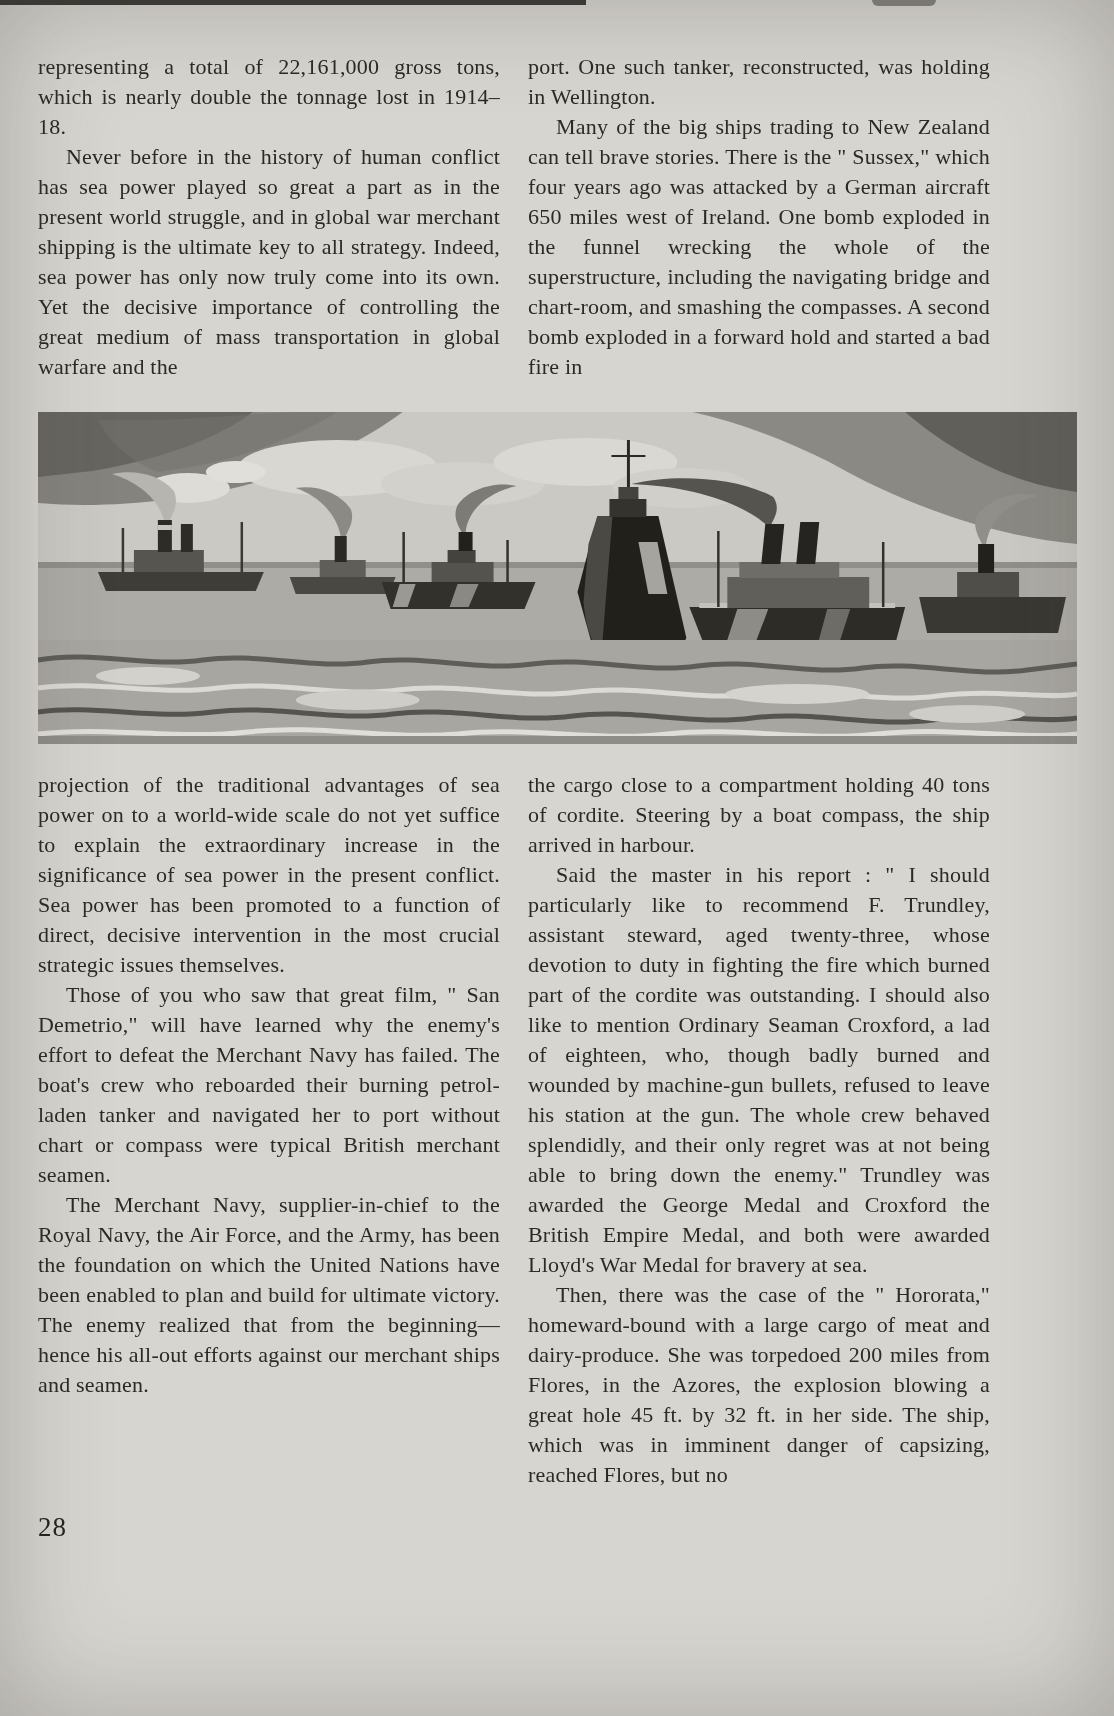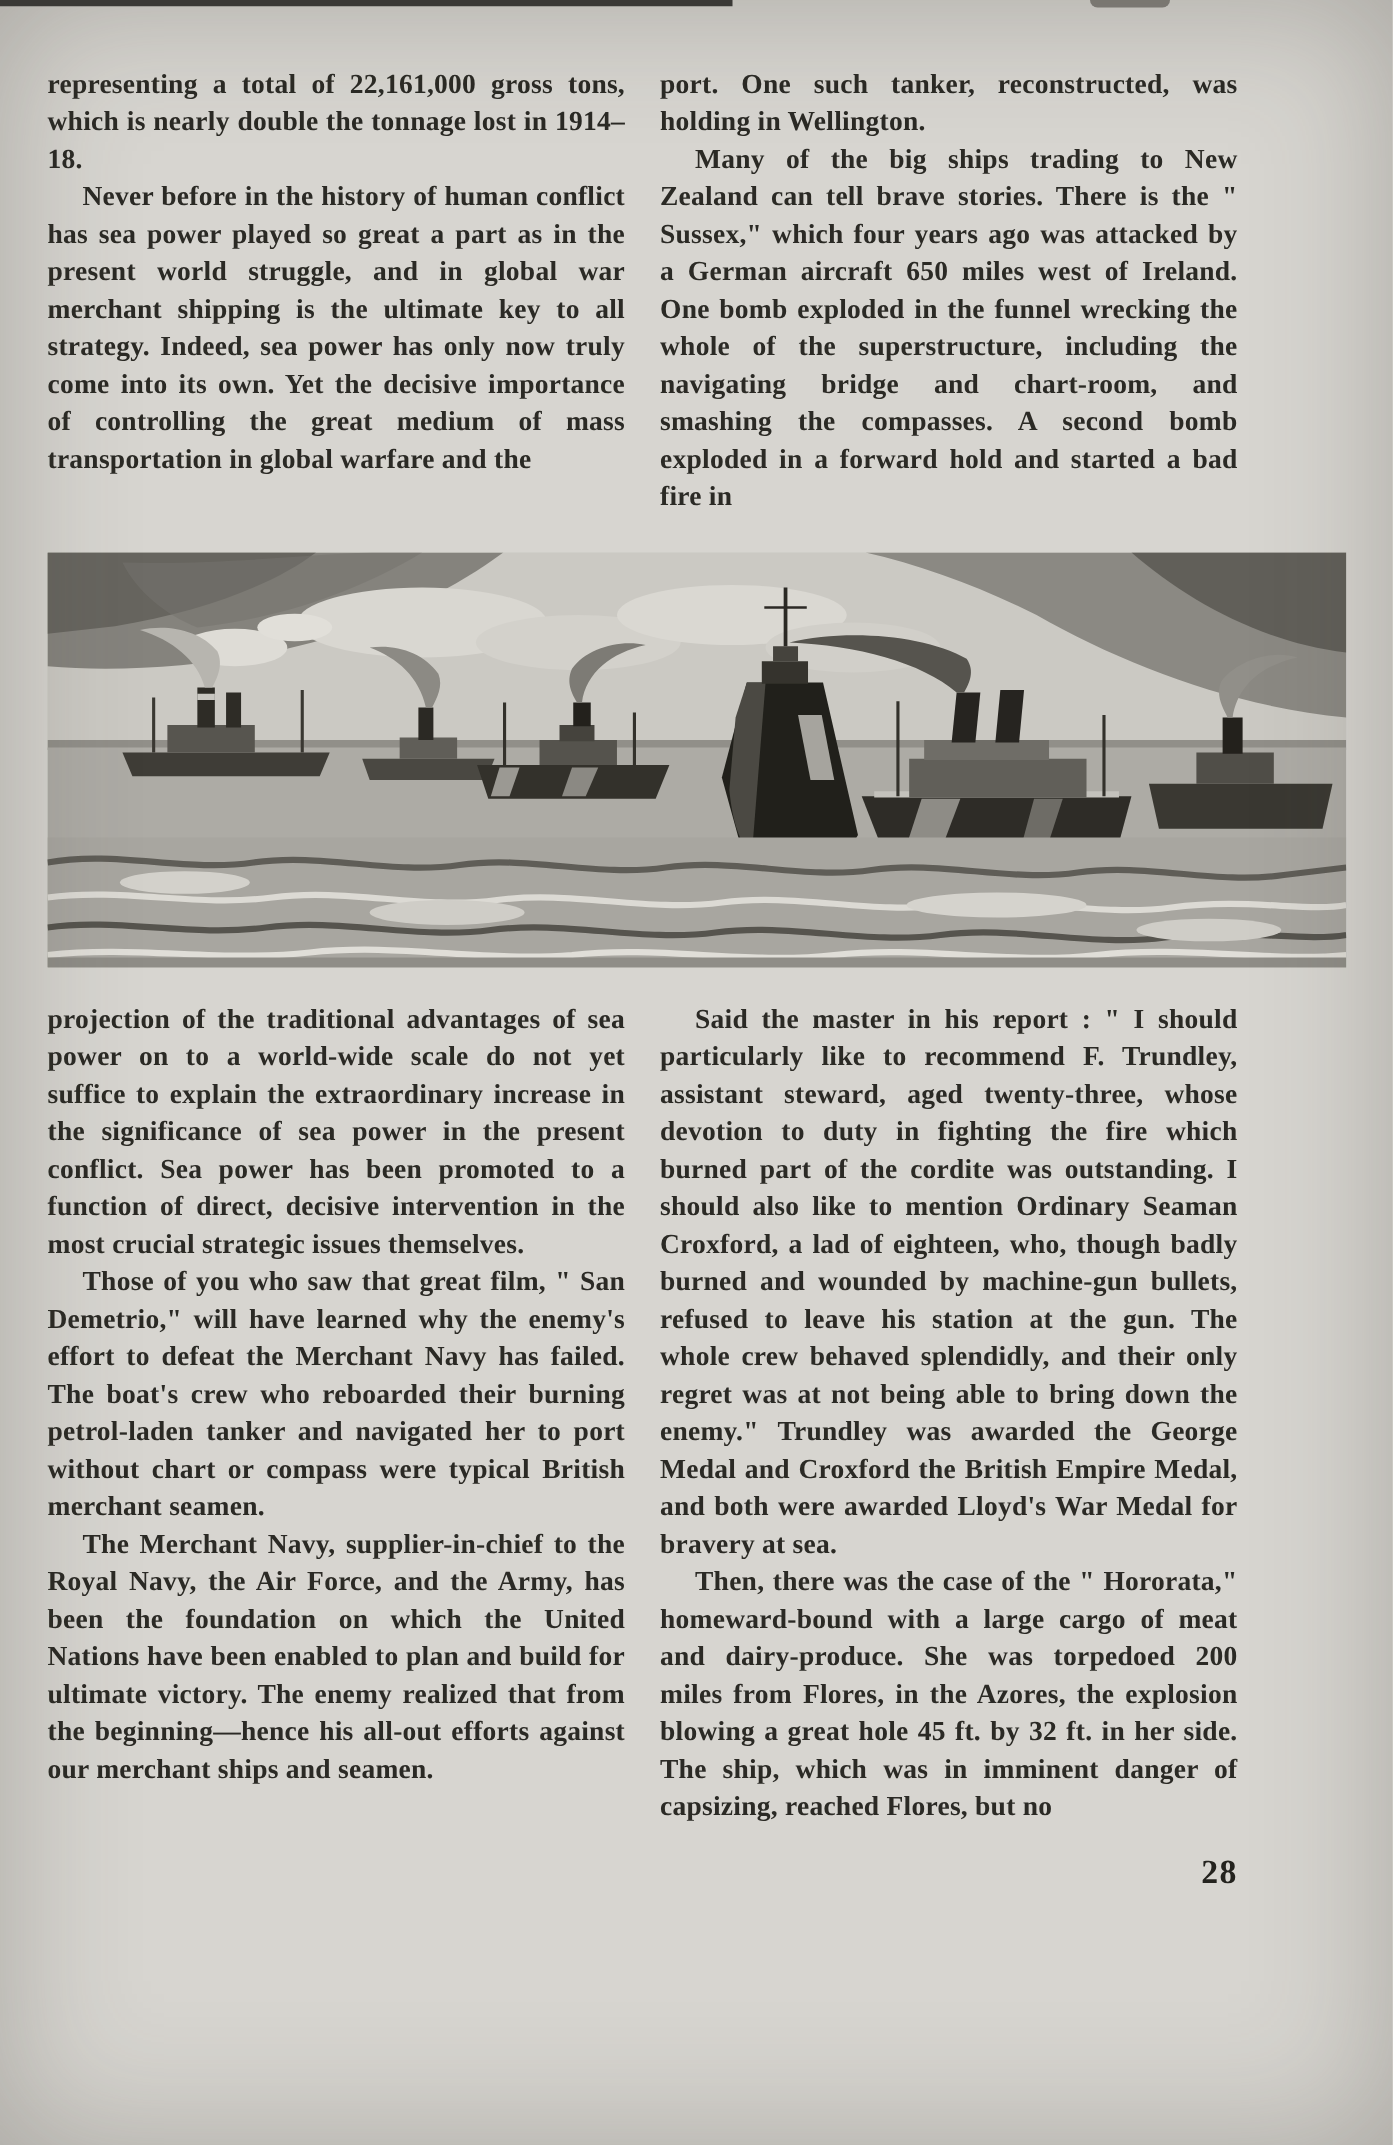--- a/index.html
+++ b/index.html
@@ -33,21 +33,20 @@
     top: 0; left: 872px;
     width: 64px; height: 6px;
     background: #615f5a;
     border-radius: 0 0 6px 6px;
     opacity: .75;
     z-index: 6;
   }
   .page {
     position: relative;
     padding: 52px 37px 0 38px;
-    font-weight: bold;
   }
   .columns {
     display: flex;
     gap: 28px;
     width: 952px;
   }
   .col {
     width: 462px;
     text-align: justify;
     font-size: 22px;
@@ -57,21 +56,21 @@
   .col p { margin: 0; text-indent: 28px; }
   .col p.continuation { text-indent: 0; }
   .illustration {
     margin: 30px 0 26px 0;
     width: 1039px;
     height: 332px;
   }
   .illustration svg { display: block; width: 100%; height: 100%; }
   .page-number {
     width: 952px;
-    text-align: right;
+    text-align: left;
     font-size: 27px;
     letter-spacing: 1px;
     margin-top: 22px;
     color: #24231e;
   }
 </style>
 </head>
 <body>
 
 <div class="edge-artifact"></div>
@@ -176,20 +175,21 @@
     </svg>
   </div>
 
   <div class="columns">
     <div class="col">
       <p class="continuation">projection of the traditional advantages of sea power on to a world-wide scale do not yet suffice to explain the extraordinary increase in the significance of sea power in the present conflict. Sea power has been promoted to a function of direct, decisive intervention in the most crucial strategic issues themselves.</p>
       <p>Those of you who saw that great film, " San Demetrio," will have learned why the enemy's effort to defeat the Merchant Navy has failed. The boat's crew who reboarded their burning petrol-laden tanker and navigated her to port without chart or compass were typical British merchant seamen.</p>
       <p>The Merchant Navy, supplier-in-chief to the Royal Navy, the Air Force, and the Army, has been the foundation on which the United Nations have been enabled to plan and build for ultimate victory. The enemy realized that from the beginning—hence his all-out efforts against our merchant ships and seamen.</p>
     </div>
     <div class="col">
+      <p class="continuation">the cargo close to a compartment holding 40 tons of cordite. Steering by a boat compass, the ship arrived in harbour.</p>
       <p>Said the master in his report : " I should particularly like to recommend F. Trundley, assistant steward, aged twenty-three, whose devotion to duty in fighting the fire which burned part of the cordite was outstanding. I should also like to mention Ordinary Seaman Croxford, a lad of eighteen, who, though badly burned and wounded by machine-gun bullets, refused to leave his station at the gun. The whole crew behaved splendidly, and their only regret was at not being able to bring down the enemy." Trundley was awarded the George Medal and Croxford the British Empire Medal, and both were awarded Lloyd's War Medal for bravery at sea.</p>
       <p>Then, there was the case of the " Hororata," homeward-bound with a large cargo of meat and dairy-produce. She was torpedoed 200 miles from Flores, in the Azores, the explosion blowing a great hole 45 ft. by 32 ft. in her side. The ship, which was in imminent danger of capsizing, reached Flores, but no</p>
     </div>
   </div>
 
   <div class="page-number">28</div>
 
 </div>
 
 </body></html>

